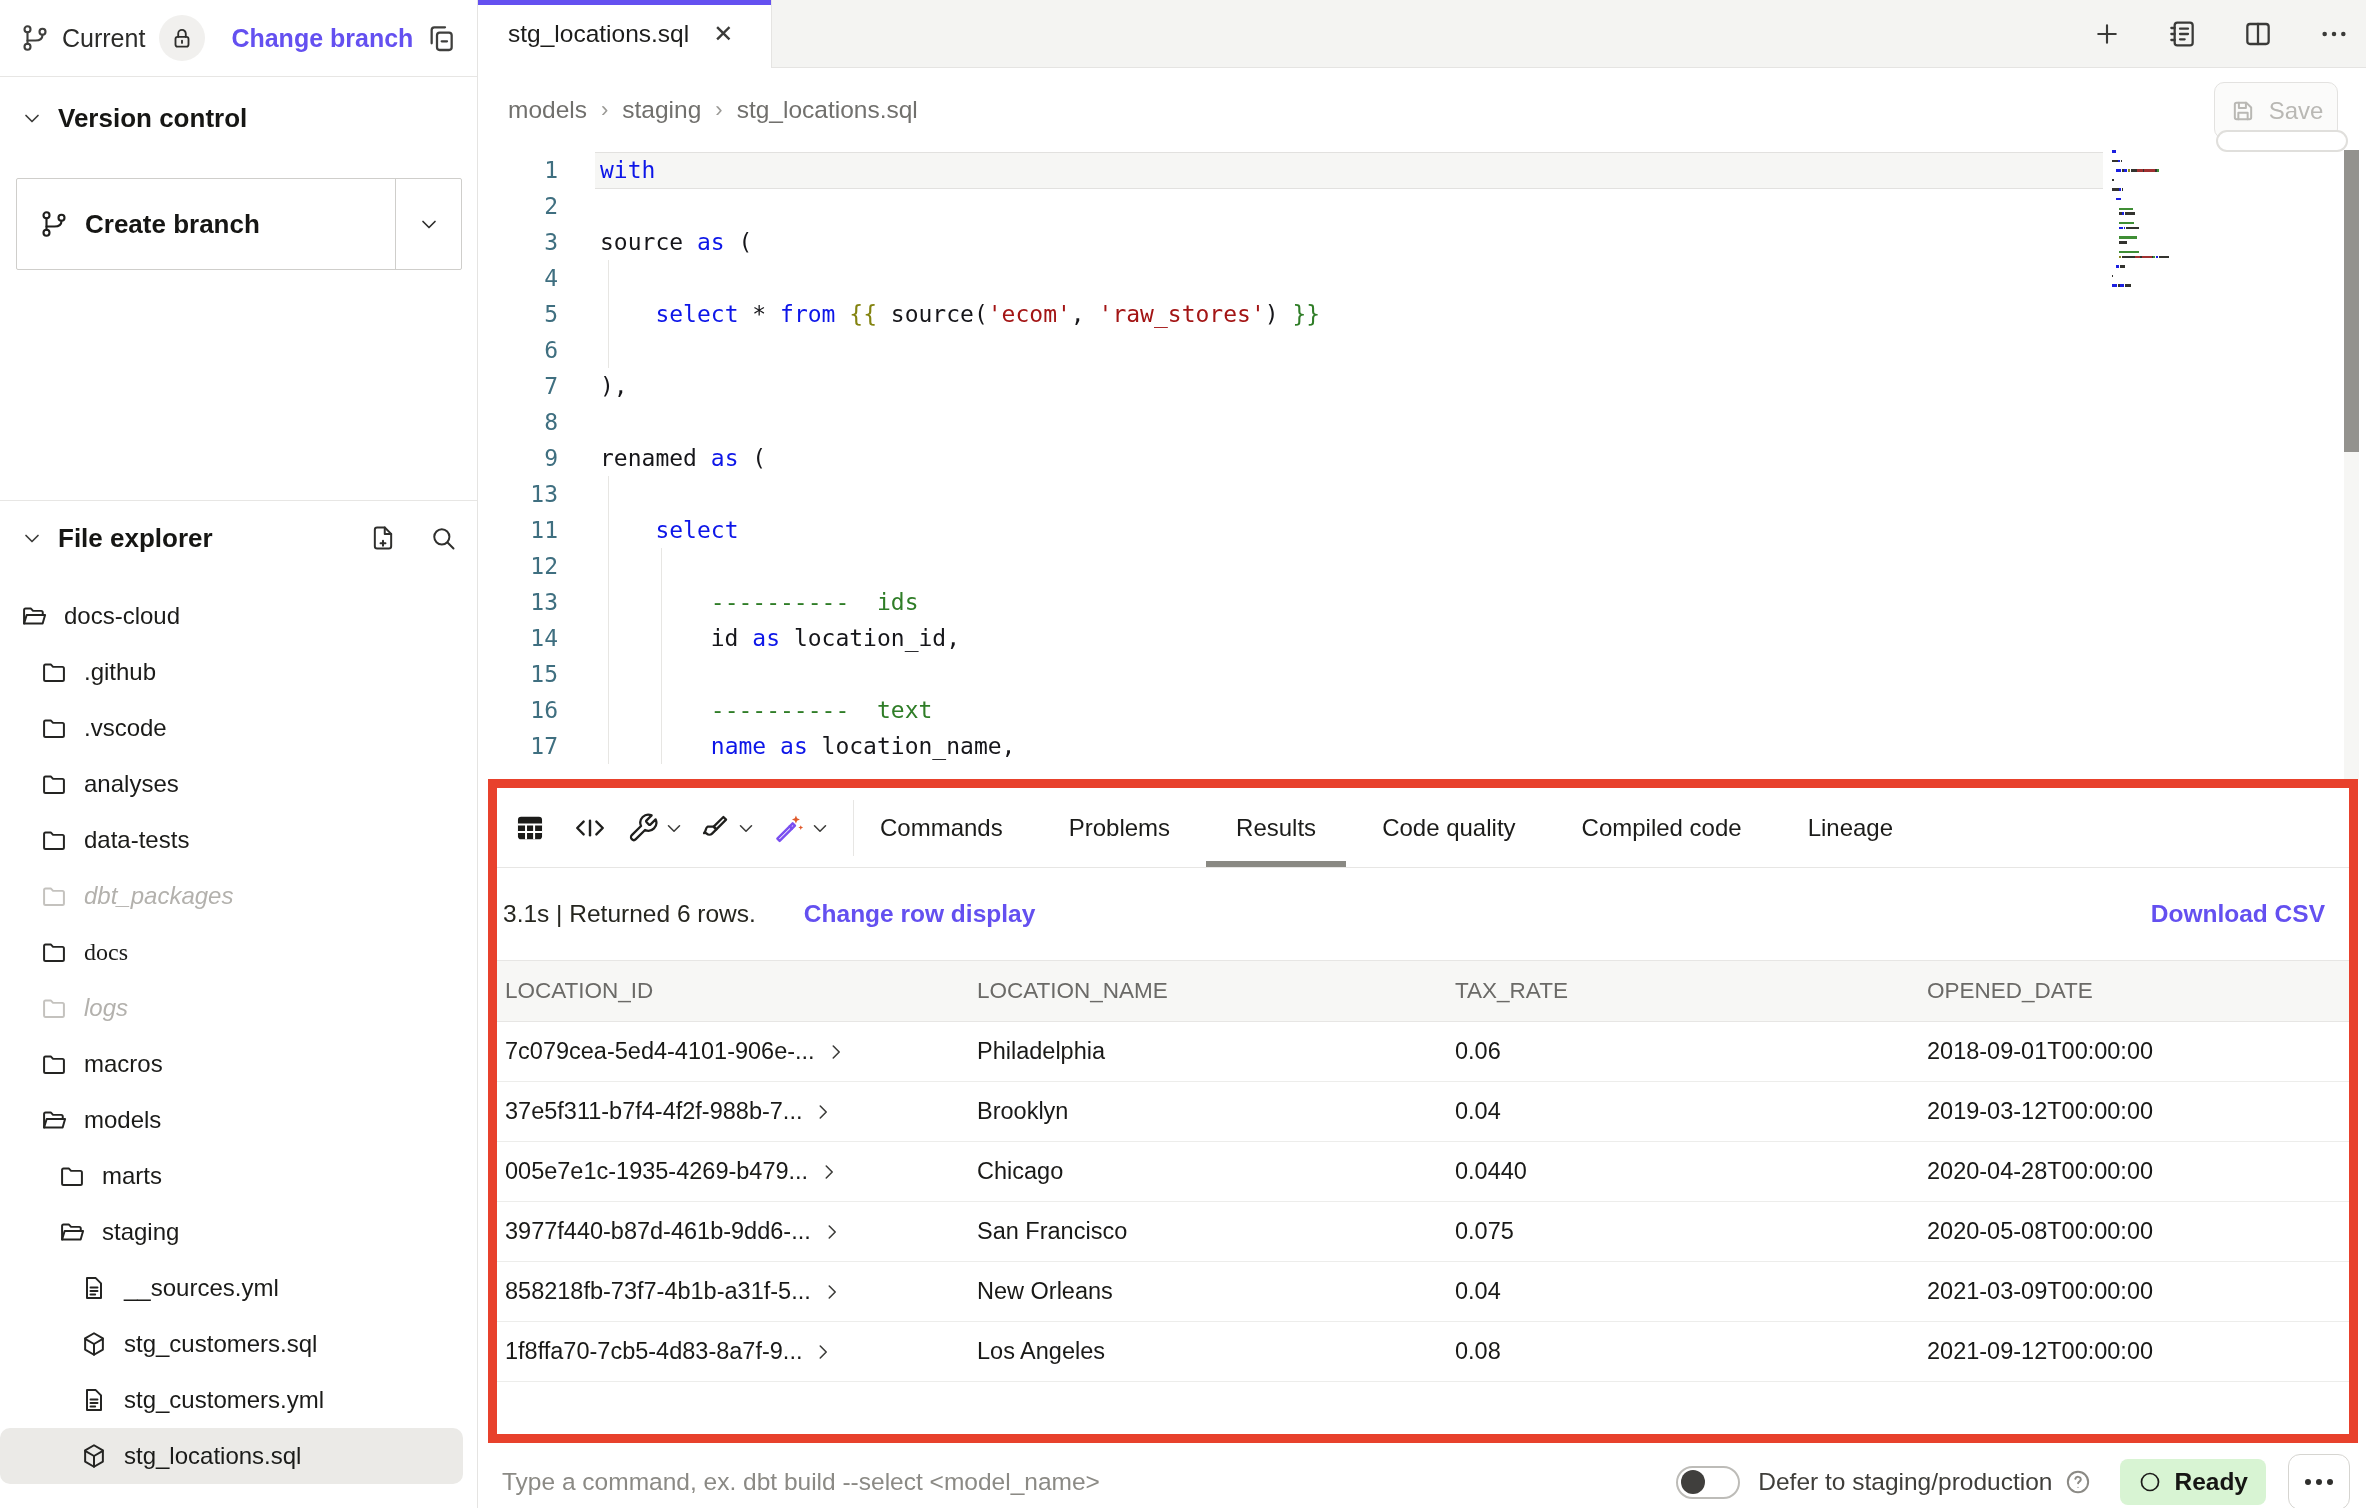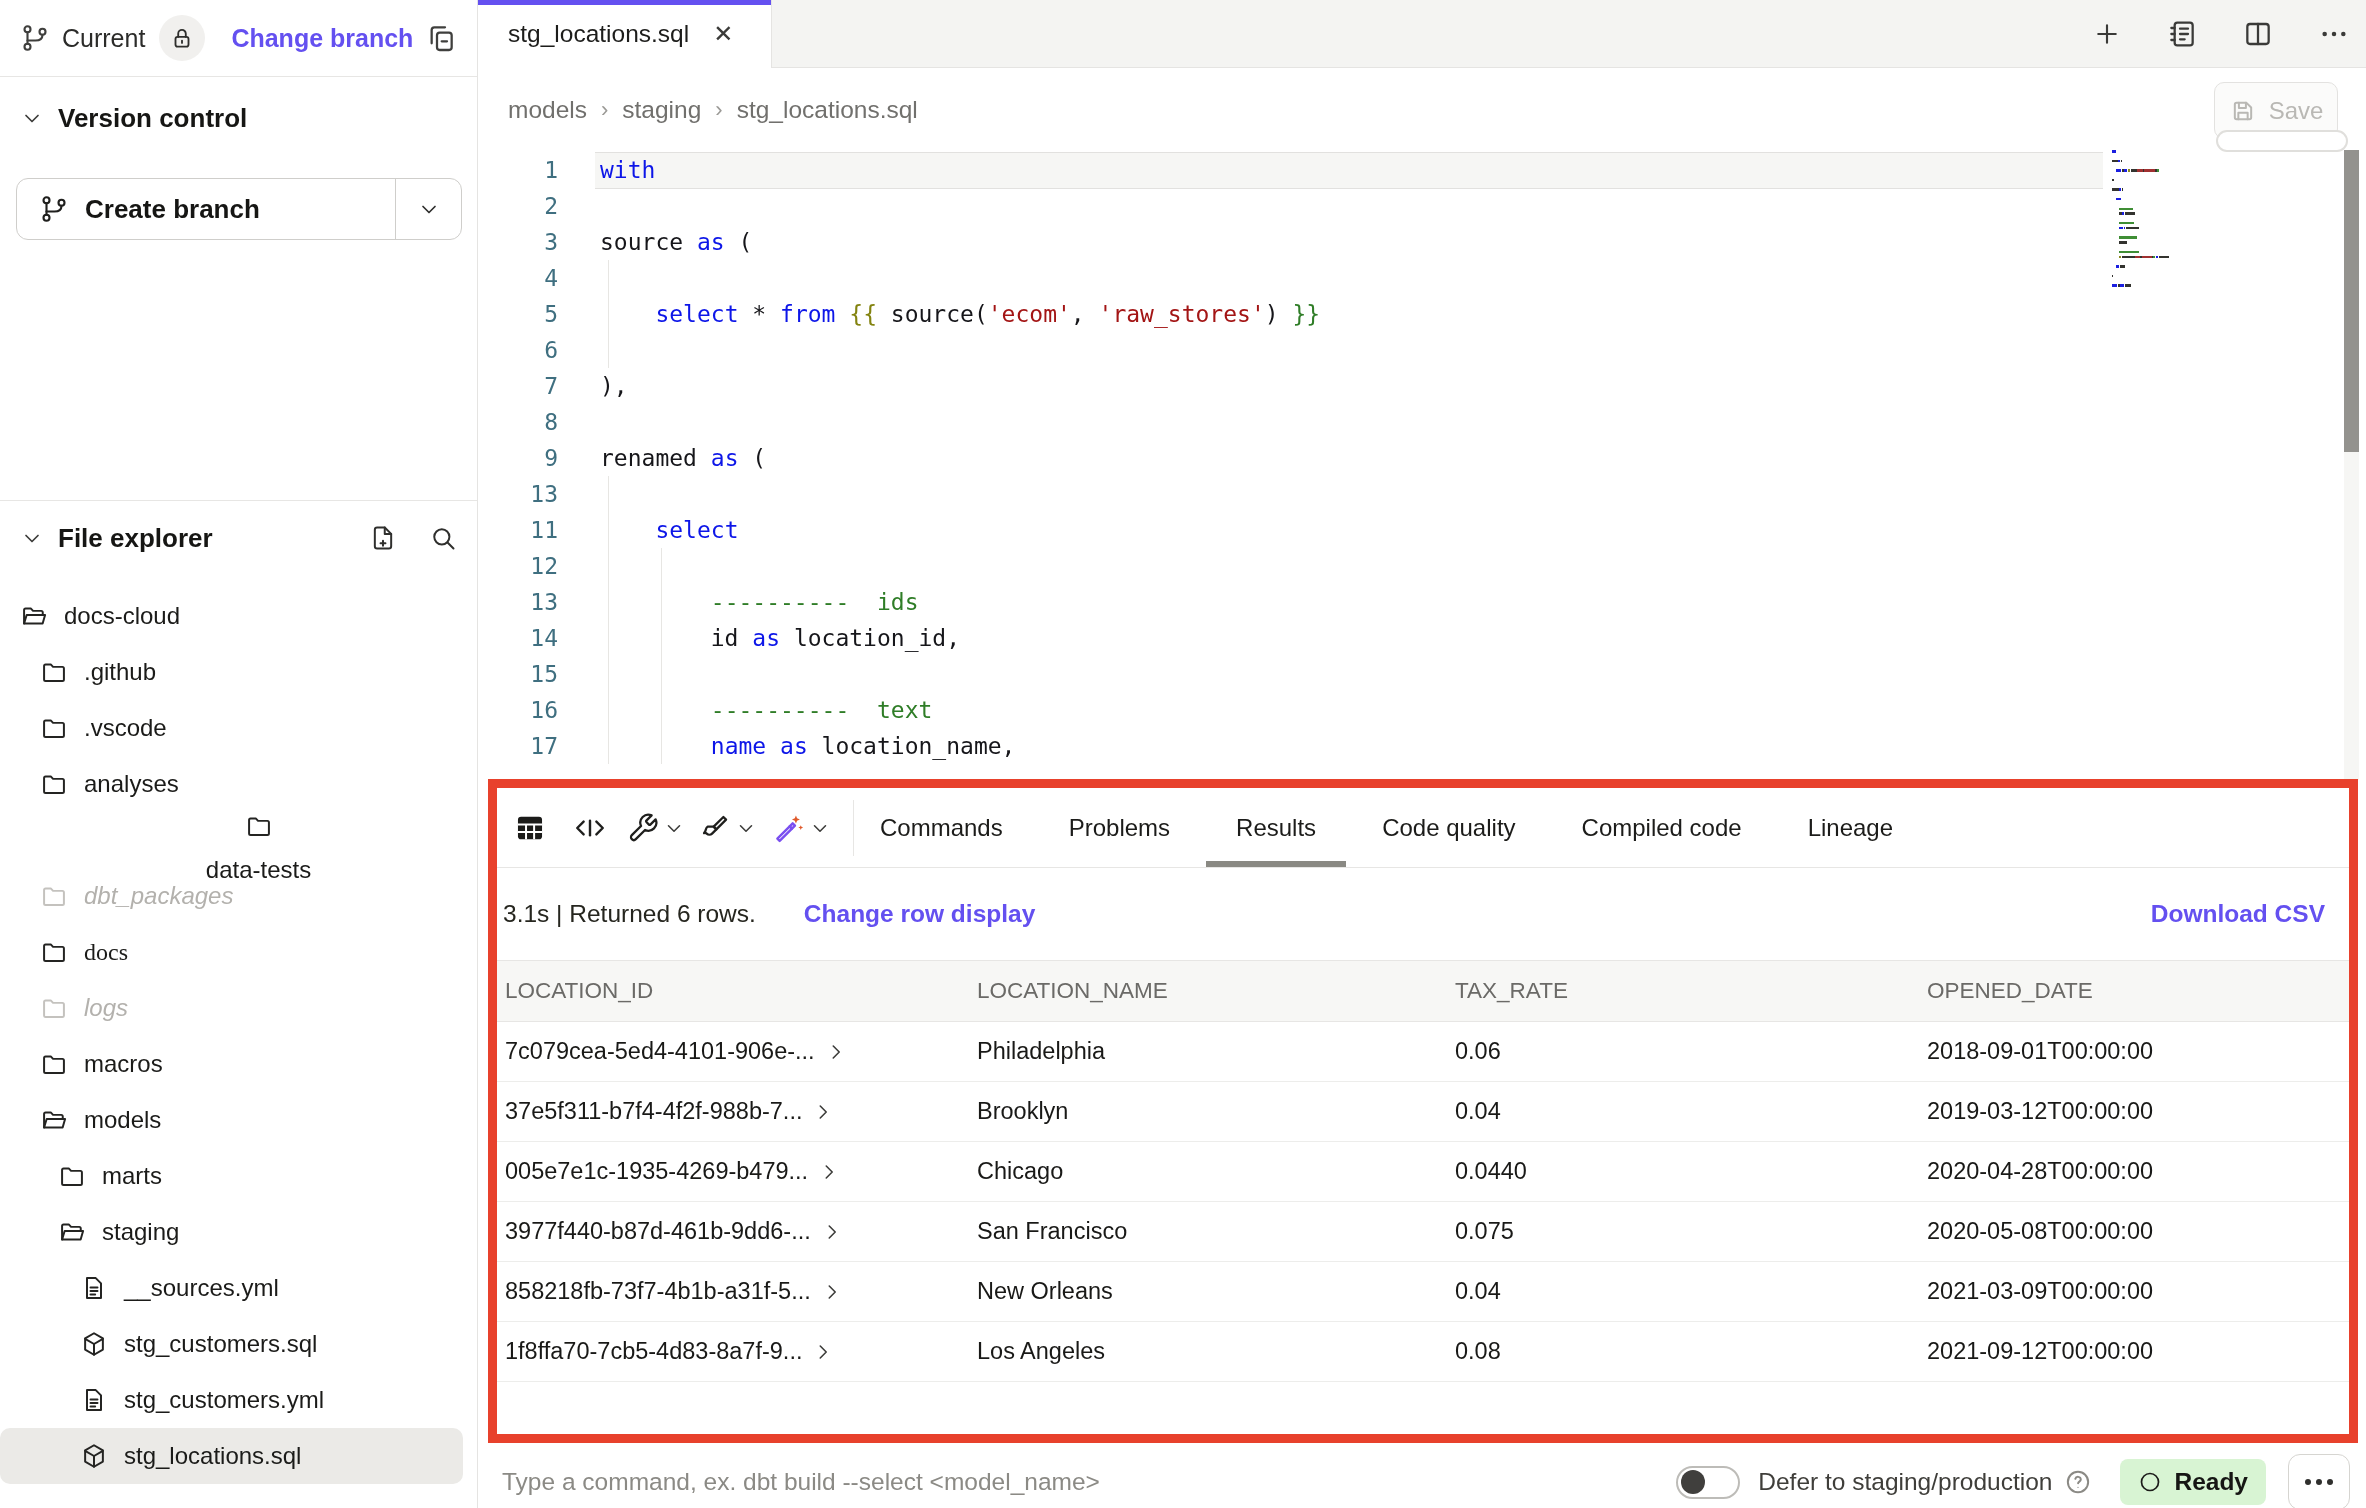--- a/index.html
+++ b/index.html
@@ -16,21 +16,21 @@
   .vc-topbar { position:absolute; left:0; top:0; width:100%; height:76px; display:flex; align-items:center; padding:0 20px; }
   .vc-topbar .label { font-size:25px; color:#2c2c2a; margin-left:12px; }
   .lock-chip { width:46px; height:46px; border-radius:50%; background:#f1f0ee; display:flex; align-items:center; justify-content:center; margin-left:14px; color:#2e2e2c; }
   .change-branch { font-size:25px; font-weight:bold; color:#6450f0; margin-left:26px; cursor:pointer; }
   .copy-btn { margin-left:auto; color:#3f3f3d; }
   .hr { position:absolute; left:0; width:100%; height:1px; background:#e7e6e4; }
   .sec-header { position:absolute; left:0; width:100%; height:52px; display:flex; align-items:center; padding:0 20px; gap:14px; }
   .sec-header .title { font-size:26px; font-weight:bold; color:#161614; }
   .sec-header .chev { color:#3c3c3a; }
   .sec-icons { margin-left:auto; display:flex; gap:32px; color:#2f2f2d; }
-  .create-btn { position:absolute; left:16px; top:178px; width:446px; height:62px; border:1.5px solid #cfcecb; border-radius:12px; background:#fff; display:flex; align-items:center; cursor:pointer; }
+  .create-btn { position:absolute; left:16px; top:178px; width:446px; height:92px; border:1.5px solid #cfcecb; border-radius:2px; background:#fff; display:flex; align-items:center; cursor:pointer; }
   .create-btn .main { flex:1; display:flex; align-items:center; gap:16px; padding-left:22px; }
   .create-btn .main span { font-size:26px; font-weight:bold; color:#161614; }
   .create-btn .drop { width:66px; height:100%; border-left:1.5px solid #cfcecb; display:flex; align-items:center; justify-content:center; color:#2f2f2d; }
 
   .tree { position:absolute; left:0; top:588px; width:100%; }
   .tree-row { height:56px; display:flex; align-items:center; gap:16px; font-size:24px; color:#1b1b19; cursor:pointer; }
   .tree-row .ticon { color:#242422; flex:0 0 auto; }
   .tree-row.muted { color:#b3b1ad; font-style:italic; }
   .tree-row.muted .ticon { color:#c4c2be; }
   .tree-row.selected { background:#ebeae7; border-radius:10px; margin-right:14px; }
@@ -221,21 +221,21 @@
           <span>.vscode</span>
         </div>
         <div class="tree-row" style="padding-left: 40px;">
           <span class="ticon">
             <svg class="ic" width="28" height="28" viewBox="0 0 24 24">
               <path d="M3.5 18.5V6.8c0-.7.6-1.3 1.3-1.3h4.4l2 2.1h8c.7 0 1.3.6 1.3 1.3v9.6c0 .7-.6 1.3-1.3 1.3H4.8c-.7 0-1.3-.6-1.3-1.3z"></path>
             </svg>
           </span>
           <span>analyses</span>
         </div>
-        <div class="tree-row" style="padding-left: 40px; flex-direction: column;">
+        <div class="tree-row" style="padding-left: 40px;">
           <span class="ticon">
             <svg class="ic" width="28" height="28" viewBox="0 0 24 24">
               <path d="M3.5 18.5V6.8c0-.7.6-1.3 1.3-1.3h4.4l2 2.1h8c.7 0 1.3.6 1.3 1.3v9.6c0 .7-.6 1.3-1.3 1.3H4.8c-.7 0-1.3-.6-1.3-1.3z"></path>
             </svg>
           </span>
           <span>data-tests</span>
         </div>
         <div class="tree-row muted" style="padding-left: 40px;">
           <span class="ticon">
             <svg class="ic" width="28" height="28" viewBox="0 0 24 24">

